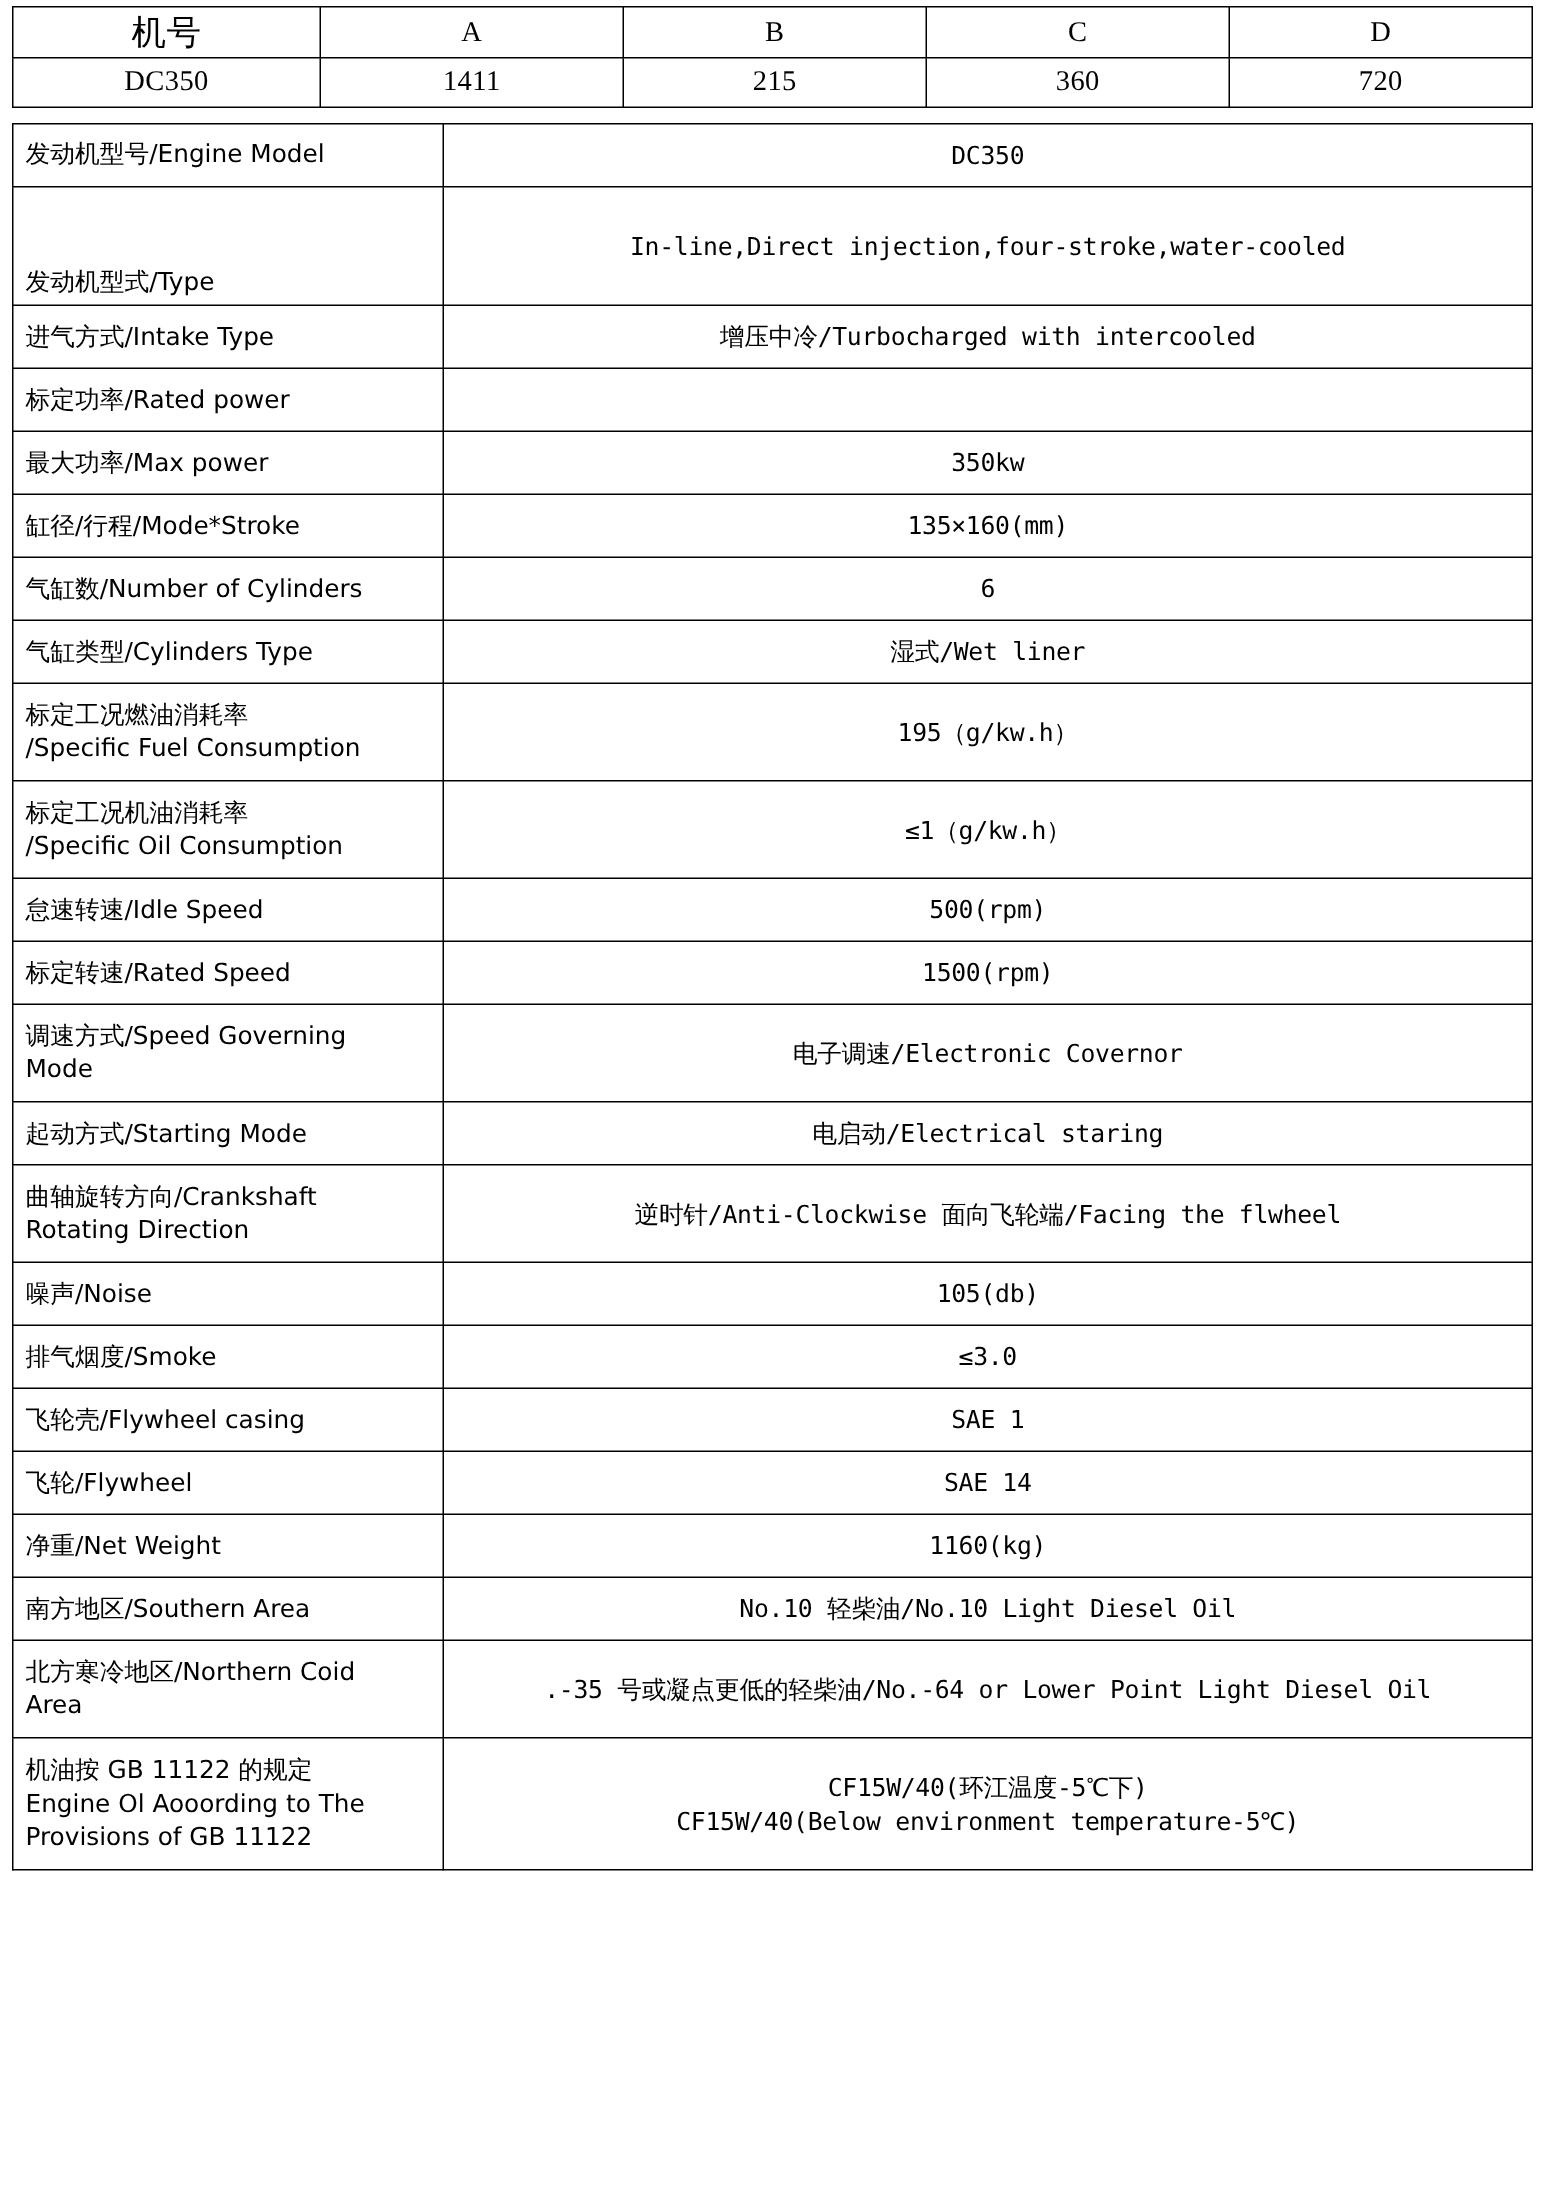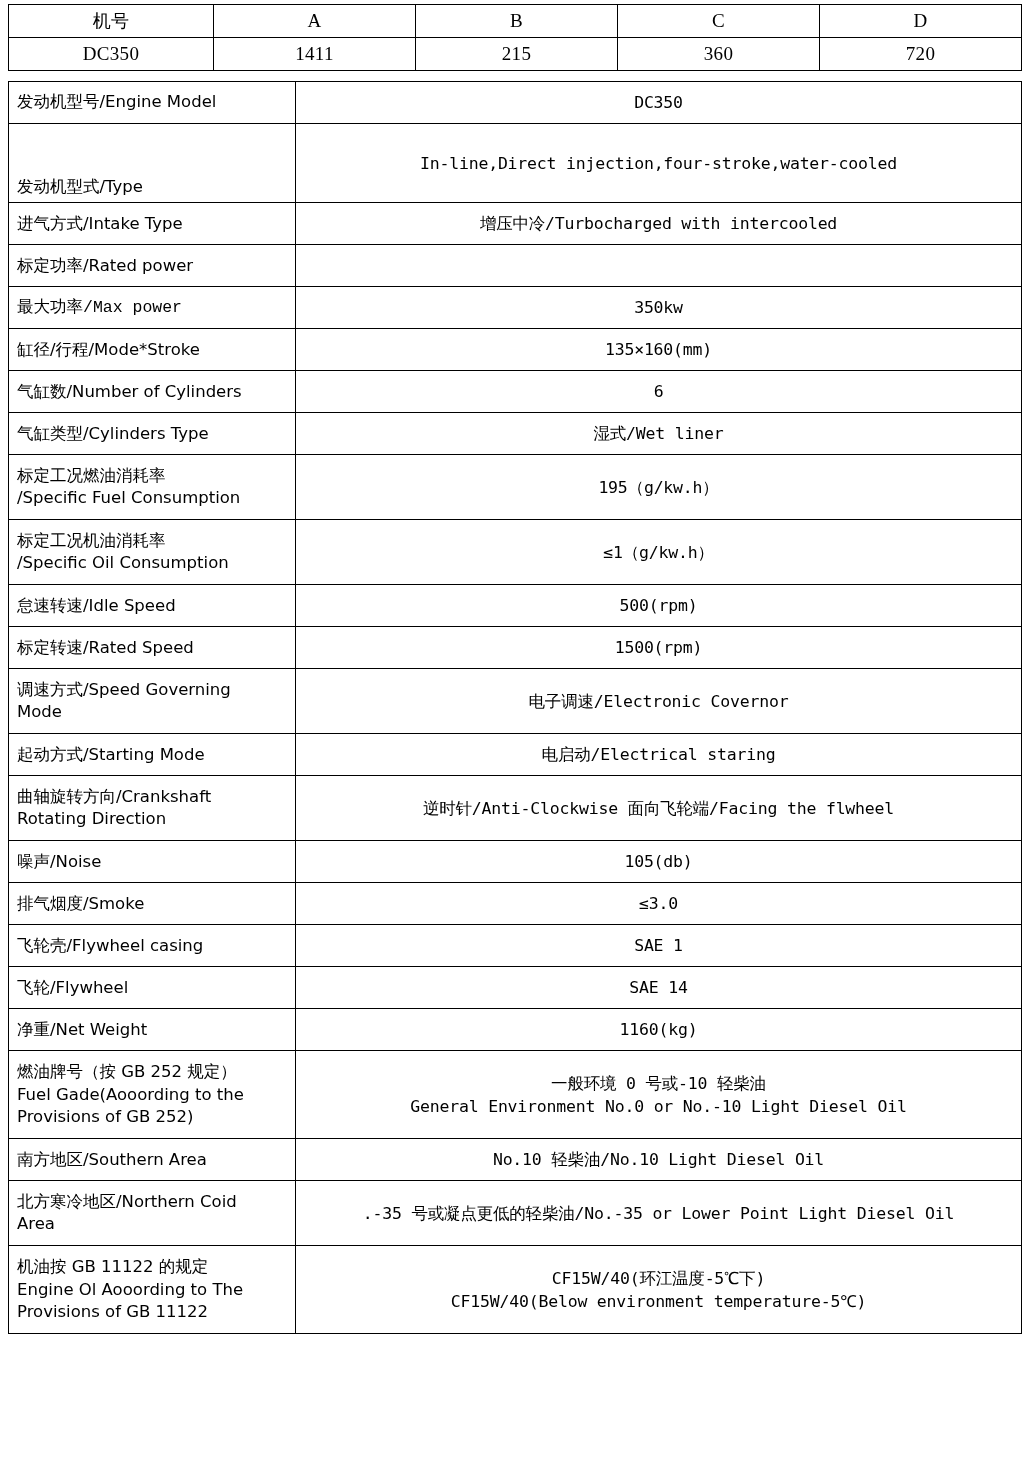--- a/index.html
+++ b/index.html
@@ -30,21 +30,21 @@
     border: 1px solid #000000;
     height: 33px;
     text-align: center;
     vertical-align: middle;
     font-size: 19px;
     font-family: "Liberation Serif", "DejaVu Serif", serif;
     letter-spacing: 0.3px;
   }
   table.dim-table td.cn {
     font-family: "DejaVu Sans", sans-serif;
-    font-size: 18px;
+    font-size: 23px;
   }
   table.dim-table col.c0 { width: 205px; }
   table.dim-table col.c1 { width: 202px; }
   table.dim-table col.c2 { width: 202px; }
   table.dim-table col.c3 { width: 202px; }
   table.dim-table col.c4 { width: 202px; }
 
   
   table.spec-table {
     width: 1013px;
@@ -143,21 +143,21 @@
         <tr>
           <td class="label-cell rowh-1">
             <span class="line" style="display: block;">标定功率/Rated power</span>
           </td>
           <td class="value-cell rowh-1">
             <span class="line"></span>
           </td>
         </tr>
         <tr>
           <td class="label-cell rowh-1">
-            <span class="line" style="display: block; font-family: Liberation Mono, monospace;">最大功率/Max power</span>
+            <span class="line" style="display: block;">最大功率/Max power</span>
           </td>
           <td class="value-cell rowh-1">
             <span class="line">350kw</span>
           </td>
         </tr>
         <tr>
           <td class="label-cell rowh-1">
             <span class="line" style="display: block;">缸径/行程/Mode*Stroke</span>
           </td>
           <td class="value-cell rowh-1">
@@ -274,45 +274,34 @@
         </tr>
         <tr>
           <td class="label-cell rowh-1">
             <span class="line" style="display: block;">净重/Net Weight</span>
           </td>
           <td class="value-cell rowh-1">
             <span class="line">1160(kg)</span>
           </td>
         </tr>
         <tr>
-          <td class="label-cell rowh-3">
-            <span class="line" style="display: block;">燃油牌号（按 GB 252 规定）</span>
-            <span class="line" style="display: block;">Fuel Gade(Aooording to the</span>
-            <span class="line" style="display: block;">Provisions of GB 252)</span>
-          </td>
-          <td class="value-cell rowh-3">
-            <span class="line">一般环境 0 号或-10 轻柴油</span>
-            <span class="line">General Environment No.0 or No.-10 Light Diesel Oil</span>
-          </td>
-        </tr>
-        <tr>
           <td class="label-cell rowh-1">
             <span class="line" style="display: block;">南方地区/Southern Area</span>
           </td>
           <td class="value-cell rowh-1">
             <span class="line">No.10 轻柴油/No.10 Light Diesel Oil</span>
           </td>
         </tr>
         <tr>
           <td class="label-cell rowh-2">
             <span class="line" style="display: block;">北方寒冷地区/Northern Coid</span>
             <span class="line" style="display: block;">Area</span>
           </td>
           <td class="value-cell rowh-2">
-            <span class="line">.-35 号或凝点更低的轻柴油/No.-35 or Lower Point Light Diesel Oil</span>
+            <span class="line">.-35 号或凝点更低的轻柴油/No.-64 or Lower Point Light Diesel Oil</span>
           </td>
         </tr>
         <tr>
           <td class="label-cell rowh-3">
             <span class="line" style="display: block;">机油按 GB 11122 的规定</span>
             <span class="line" style="display: block;">Engine Ol Aooording to The</span>
             <span class="line" style="display: block;">Provisions of GB 11122</span>
           </td>
           <td class="value-cell rowh-3">
             <span class="line">CF15W/40(环江温度-5℃下)</span>

